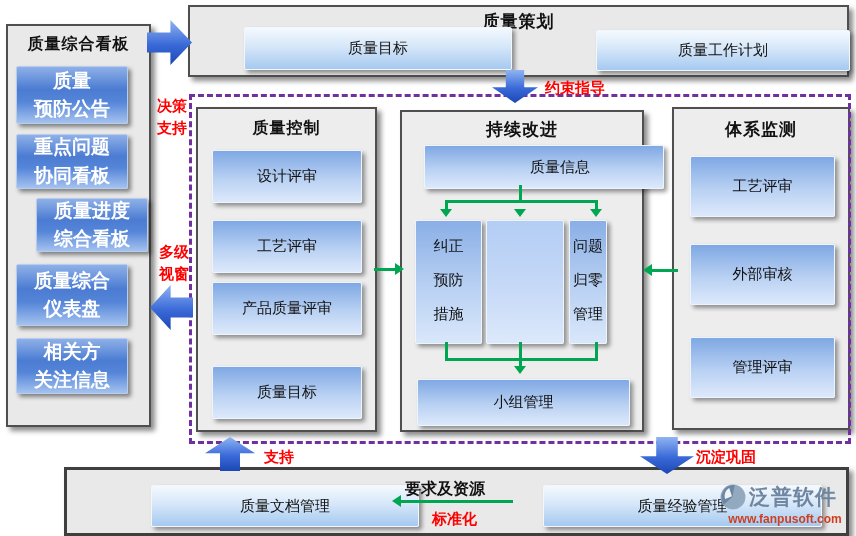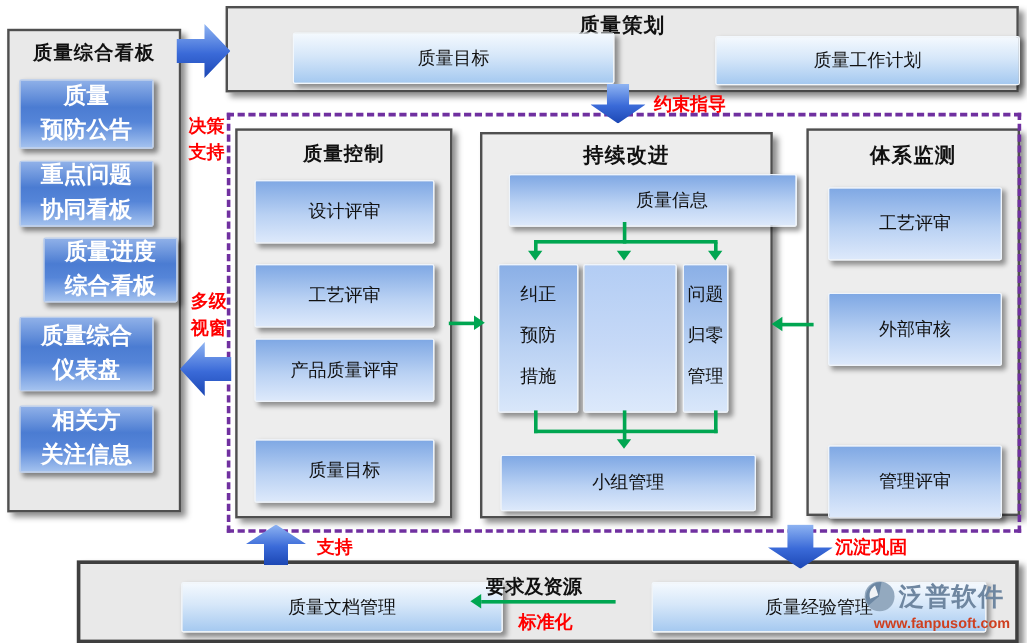--- a/index.html
+++ b/index.html
@@ -101,21 +101,21 @@
     <div class="vbox" style="left:167px;top:108px;width:38px;height:124px;">问题
 归零
 管理</div>
     <div class="btn-dark" style="left:15px;top:267px;width:211px;height:45px;">小组管理</div>
   </div>
 
   <div class="panel" style="left:672px;top:107px;width:174px;height:319px;background:#ededed;">
     <div class="panel-title" style="top:9px;font-size:17px;">体系监测</div>
     <div class="btn-dark" style="left:16px;top:47px;width:143px;height:59px;">工艺评审</div>
     <div class="btn-dark" style="left:16px;top:135px;width:143px;height:59px;">外部审核</div>
-    <div class="btn-dark" style="left:16px;top:228px;width:143px;height:59px;margin-top:34px;">管理评审</div>
+    <div class="btn-dark" style="left:16px;top:228px;width:143px;height:59px;">管理评审</div>
   </div>
 
   <div class="panel" style="left:64px;top:467px;width:779px;height:63px;border-width:3px;border-color:#3f3f3f;">
     <div class="btn-light" style="left:60px;top:15px;width:266px;height:40px;">质量文档管理</div>
     <div class="btn-light" style="left:452px;top:15px;width:277px;height:40px;">质量经验管理</div>
     <div class="klabel" style="left:338px;top:9px;">要求及资源</div>
     <div class="rlabel" style="left:365px;top:38px;">标准化</div>
   </div>
 
   <div class="barrow right" style="left:147px;top:20px;width:45px;height:45px;"></div>

